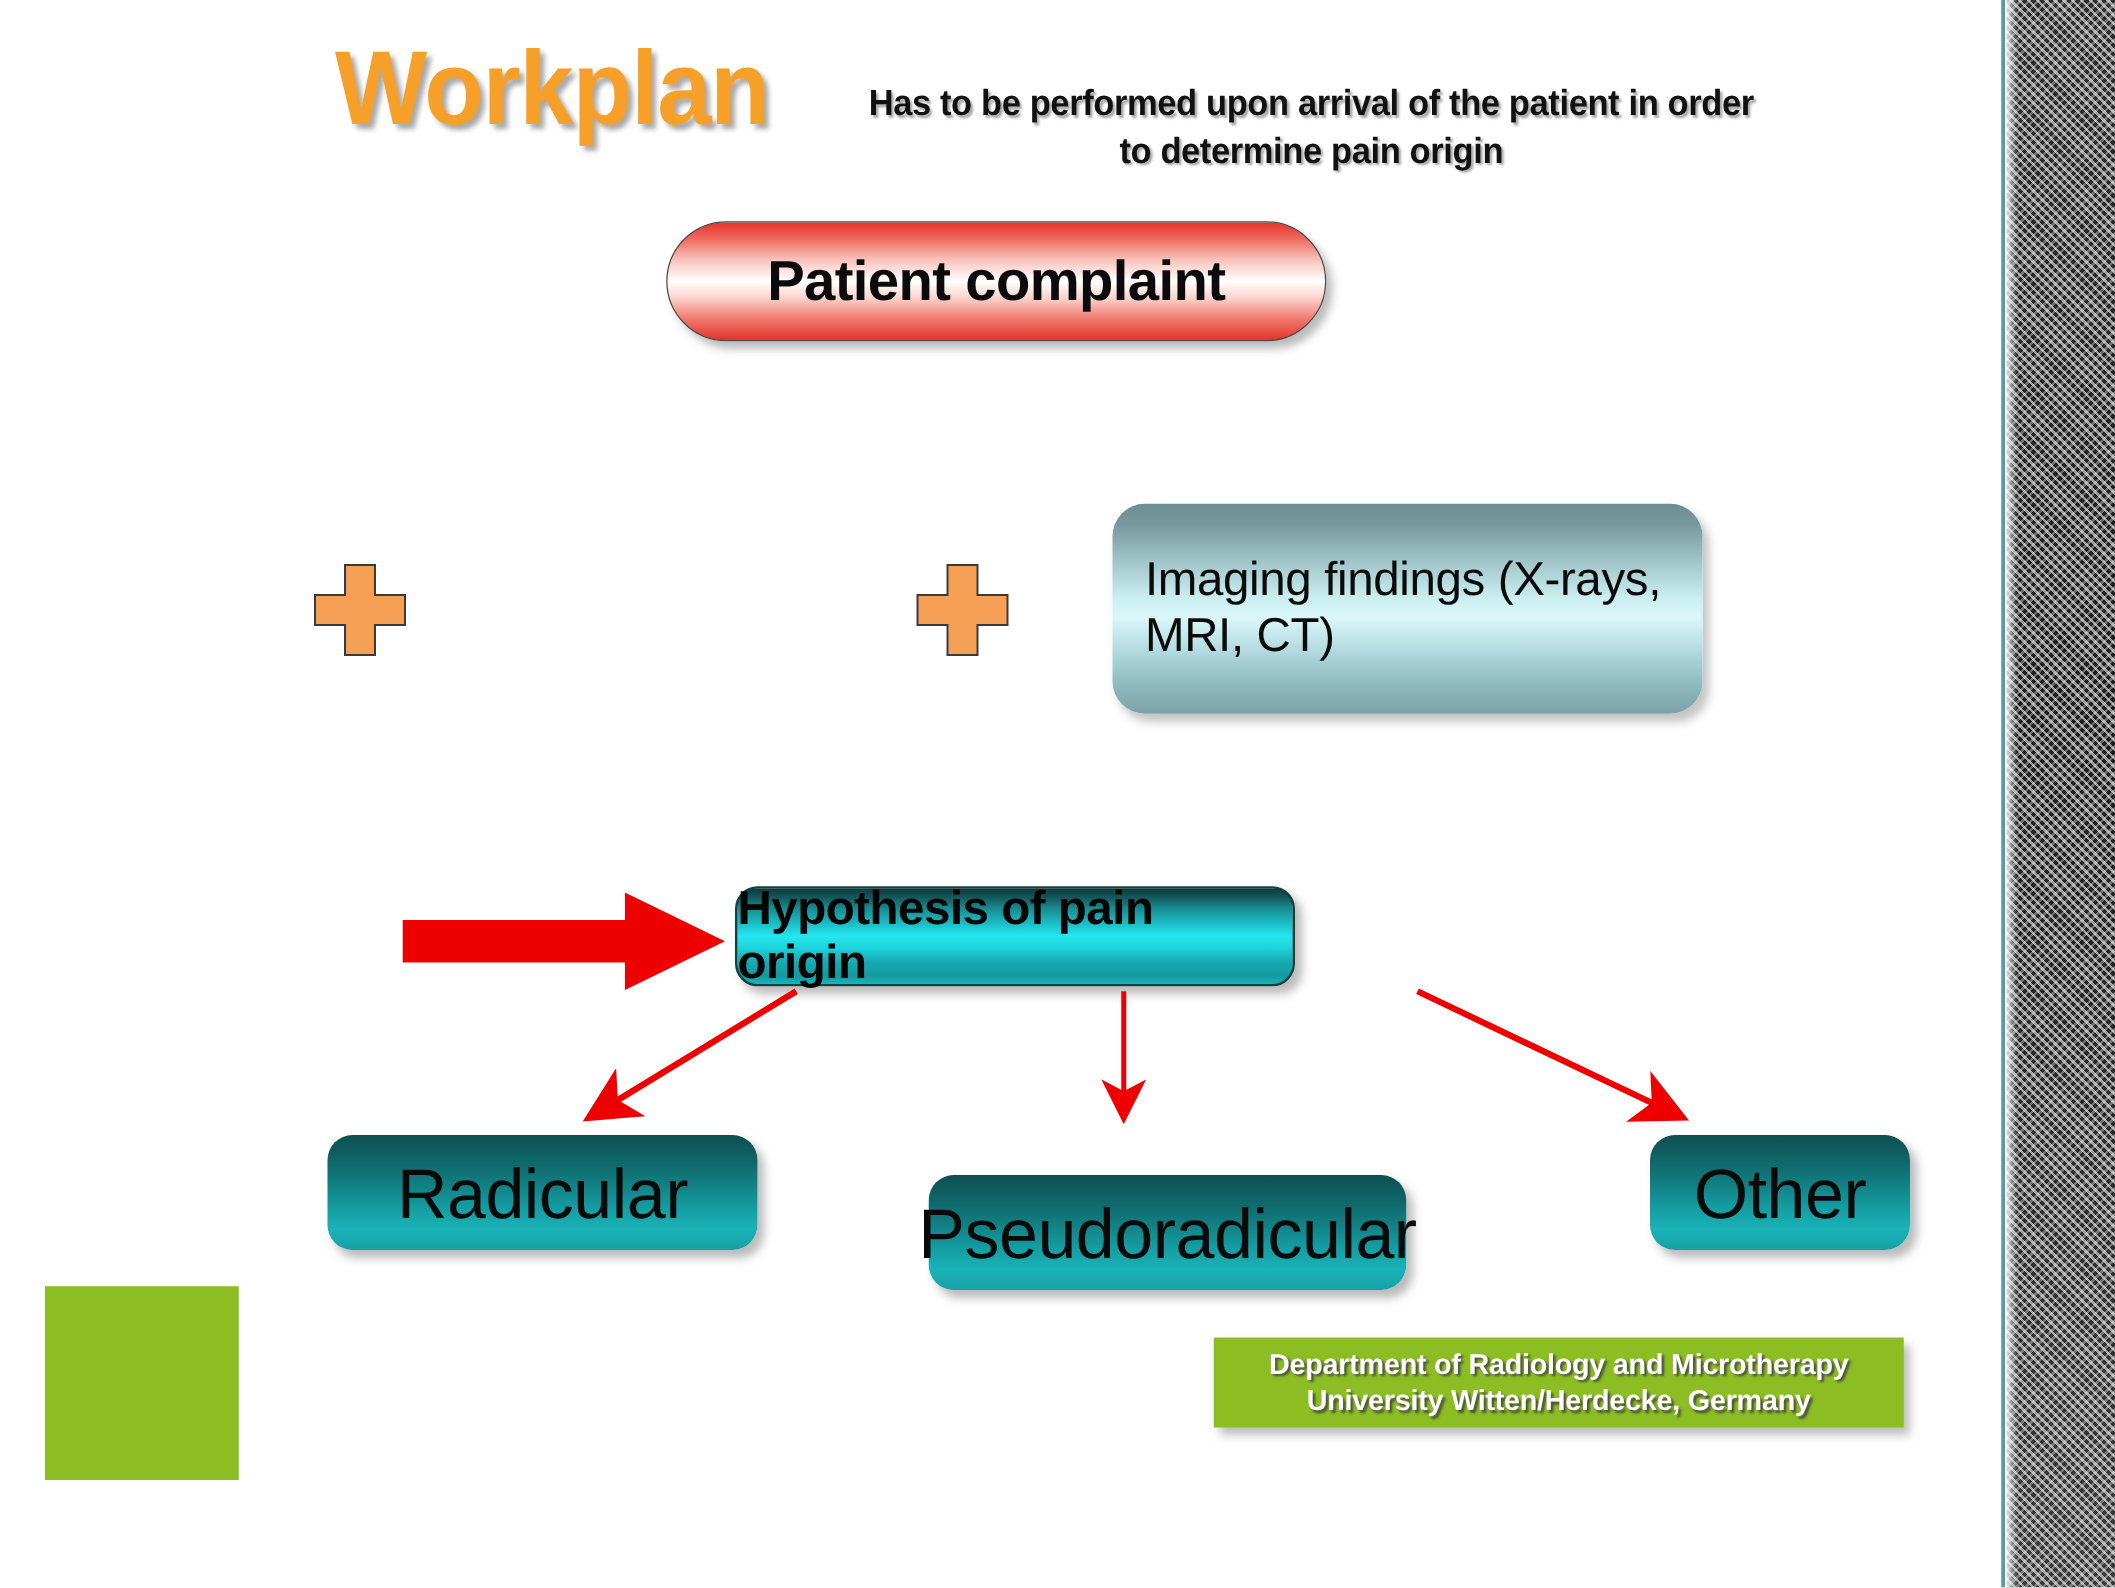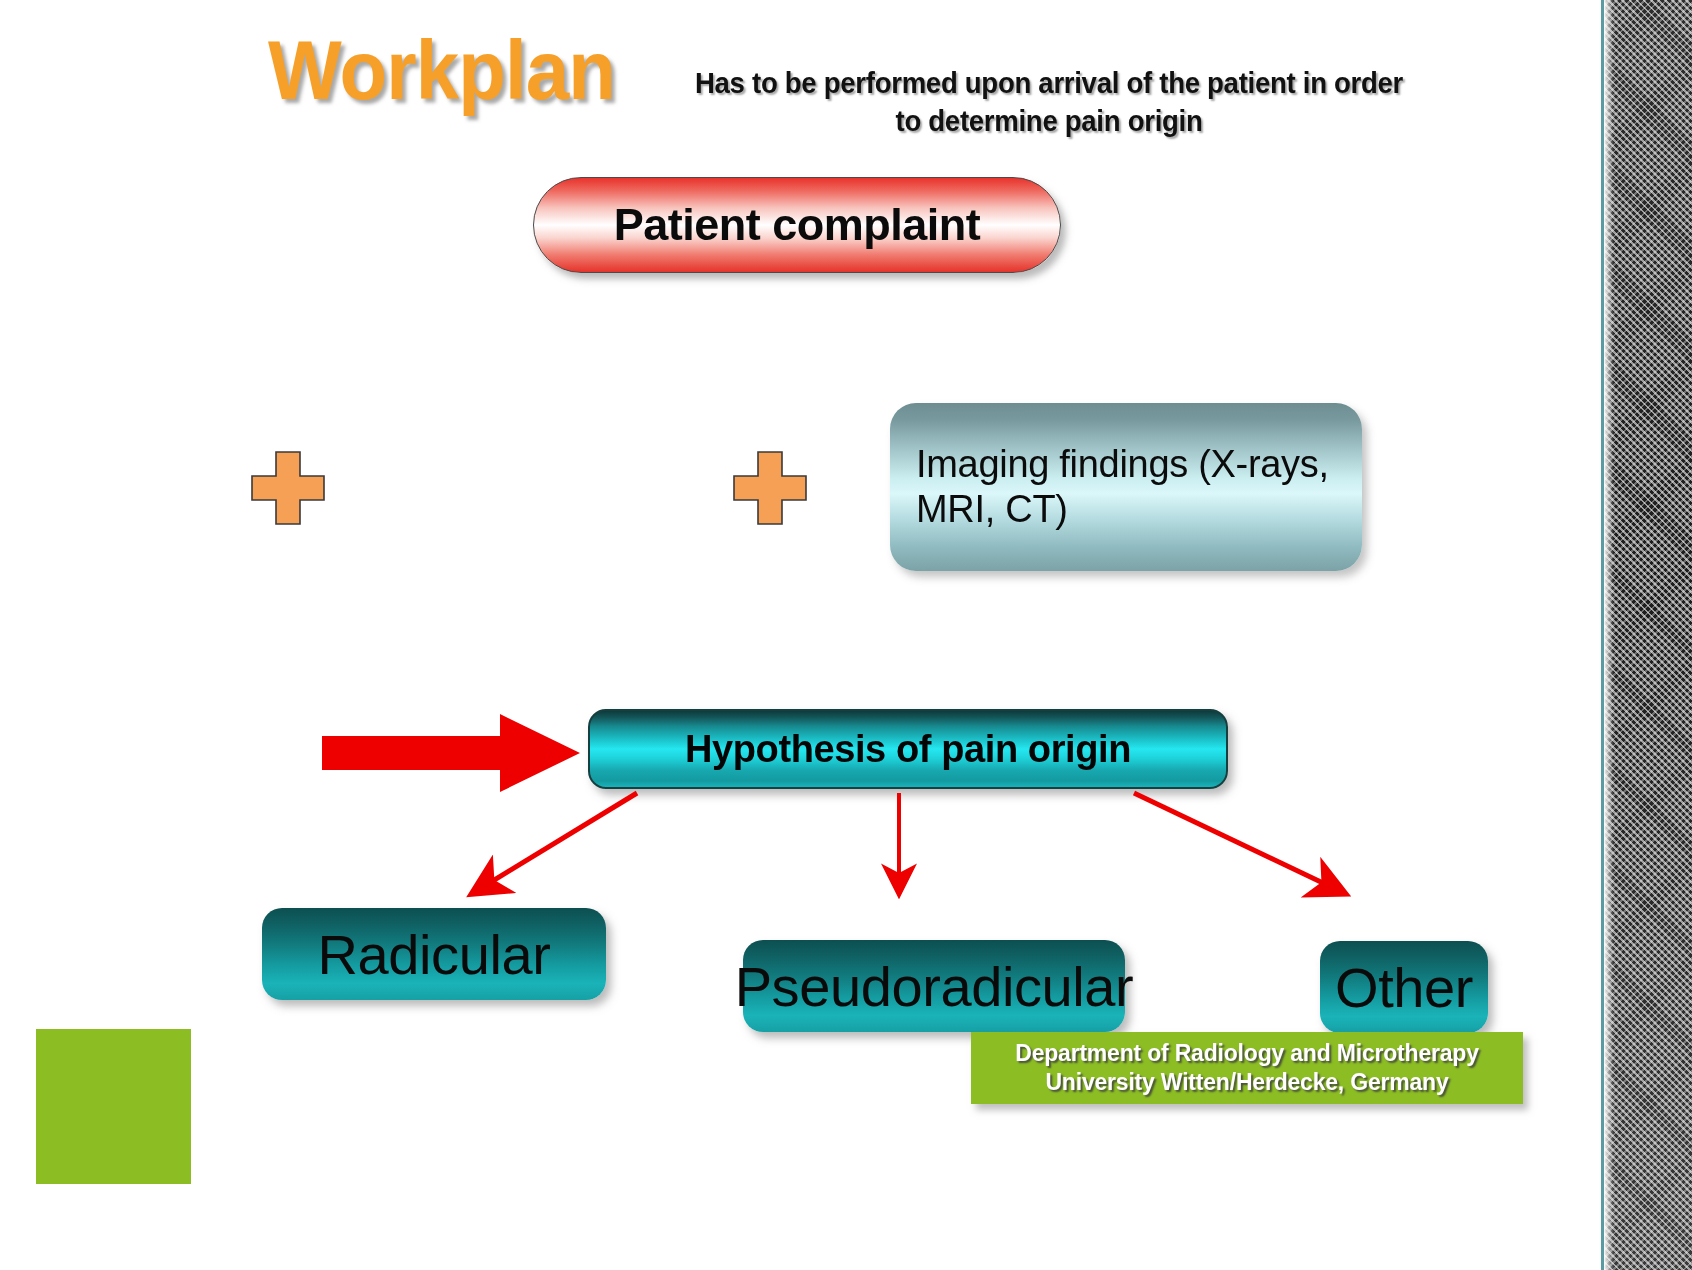--- a/index.html
+++ b/index.html
@@ -137,21 +137,21 @@
   }
   .box-physical { left: 352px; top: 406px; width: 288px; height: 168px; }
   .box-imaging  { left: 890px; top: 403px; width: 472px; height: 168px; }
 
   
   .thickarrow { position: absolute; left: 322px; top: 714px; }
 
   
   .hypothesis {
     position: absolute; left: 588px; top: 709px;
-    width: 640px; height: 80px;
+    width: 448px; height: 80px;
     border-radius: 18px;
     border: 2px solid #15403f;
     background: linear-gradient(180deg,
        #0f3a3c 0%, #13585b 9%, #17898e 20%, #1cc2cb 38%,
        #25e7f0 50%, #1ed3db 62%, #18a8b0 78%, #139aa0 92%, #17b3bb 100%);
     box-shadow: 5px 6px 8px rgba(120,120,120,.5);
     display: flex; align-items: center; justify-content: center;
   }
   .hypothesis-label {
     font-size: 38px; font-weight: 700; color: #050505; letter-spacing: -.4px;
@@ -164,30 +164,30 @@
     background: linear-gradient(180deg,
        #0d4f51 0%, #0f5f61 16%, #11797c 38%, #149ba0 62%, #1ab3b8 82%, #16a0a5 100%);
     box-shadow: 5px 6px 8px rgba(120,120,120,.5);
     display: flex; align-items: center; justify-content: center;
   }
   .outcome-label {
     font-size: 56px; font-weight: 400; color: #0a0a0a; letter-spacing: -.4px;
   }
   .out-radicular        { left: 262px;  top: 908px; width: 344px; }
   .out-pseudoradicular  { left: 743px;  top: 908px; width: 382px; margin-top: 32px; }
-  .out-other            { left: 1320px; top: 908px; width: 168px; margin-top: 33px; }
+  .out-other            { left: 1320px; top: 908px; width: 208px; }
 
   
   .green-square {
     position: absolute; left: 36px; top: 1029px;
     width: 155px; height: 155px;
     background: #8CBE24;
   }
   .footer-badge {
-    position: absolute; left: 971px; top: 1032px;
+    position: absolute; left: 971px; top: 1070px;
     width: 552px; height: 72px;
     background: #8CBE24;
     box-shadow: 5px 6px 7px rgba(130,130,130,.5);
     display: flex; flex-direction: column;
     align-items: center; justify-content: center;
   }
   .footer-line {
     font-size: 23px; font-weight: 700; color: #ffffff;
     letter-spacing: -.2px; line-height: 1.28;
     text-shadow: 2px 2px 2px rgba(60,60,60,.85);

